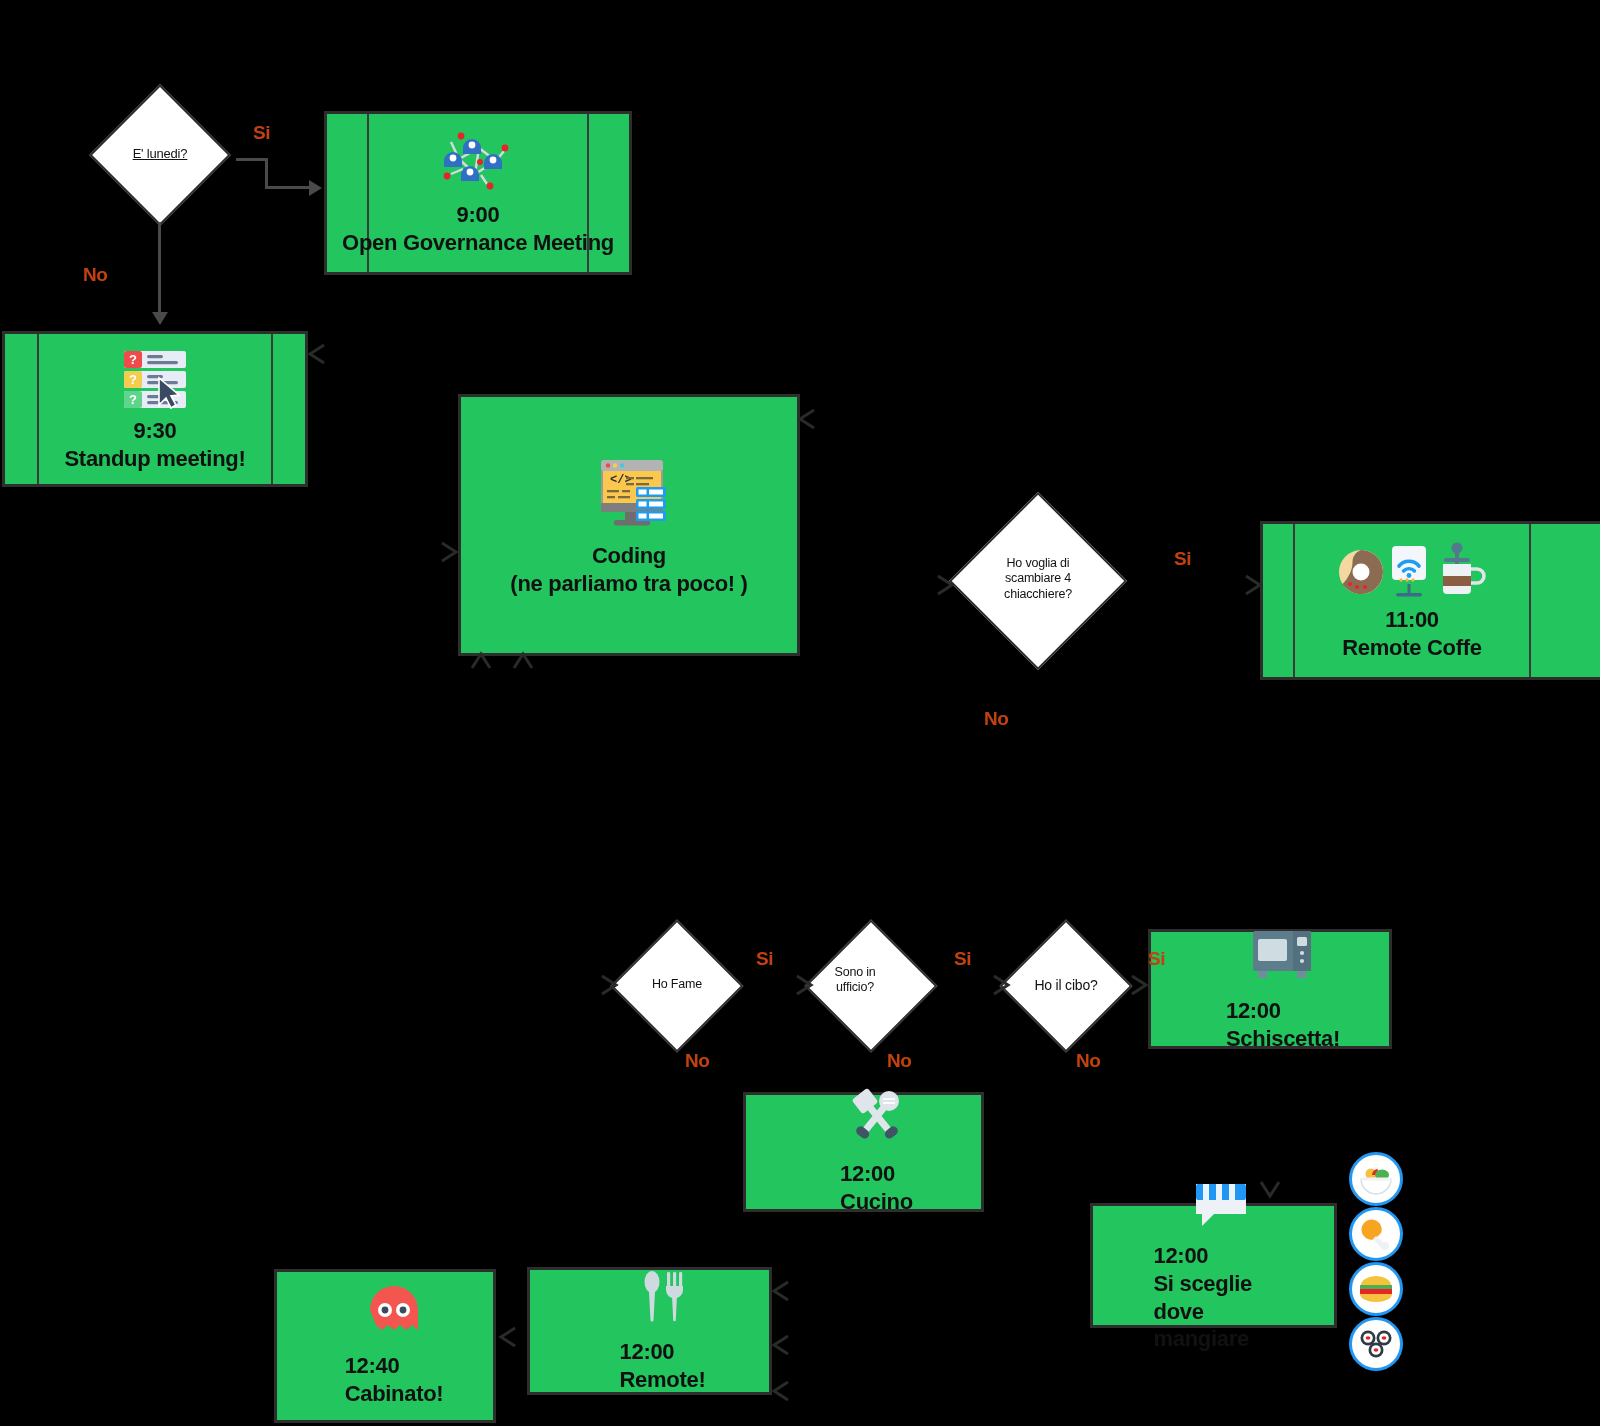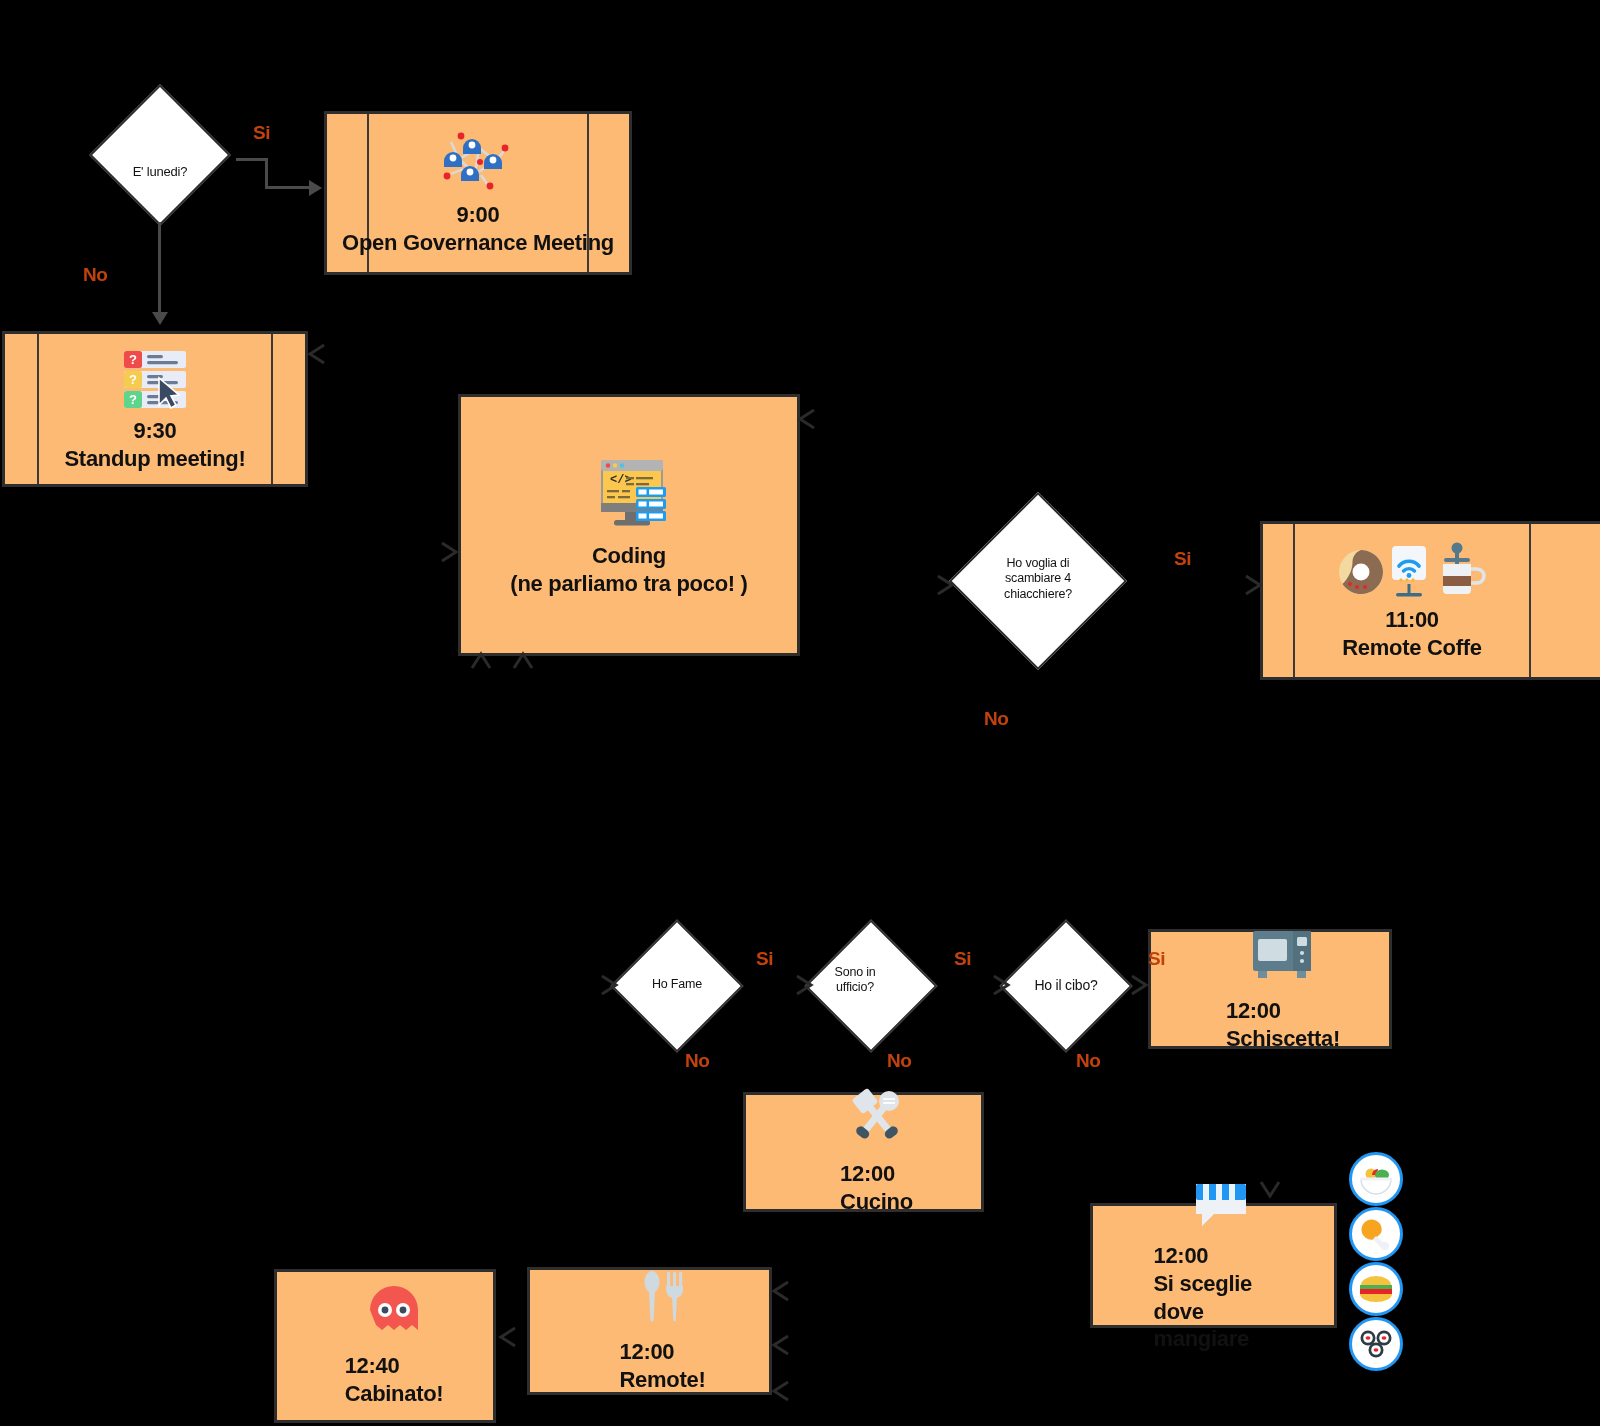--- a/index.html
+++ b/index.html
@@ -36,21 +36,21 @@
     line-height: 1.22;
     font-family: "Liberation Sans", sans-serif;
     letter-spacing: -0.2px;
     white-space: pre-line;
     pointer-events: none;
   }
 
   
   .card {
     position: absolute;
-    background: #fdba74;
+    background: #22c55e;
     border: 3px solid #2e2e2e;
     box-sizing: border-box;
     display: flex;
     align-items: center;
   }
   .card-inner {
     position: absolute;
     top: 0;
     bottom: 0;
     border-left: 2px solid #3a3a3a;
@@ -223,21 +223,21 @@
   </div>
   <div class="chev" style="left:770px; top:1380px;">
     <svg width="20" height="22" viewBox="0 0 20 22">
         <path d="M18 2 L4 11 L18 20" fill="none" stroke="#2a2a2a" stroke-width="3"></path>
       </svg>
   </div>
 
   <div class="diamond-wrap" style="left:84px; top:88px; width:152px; height:134px;">
     <div class="diamond" style="width:96px; height:96px;"></div>
   </div>
-  <div class="diamond-label" style="left:84px; top:164px; width:152px; font-size:13px;">E' lunedi?</div>
+  <div class="diamond-label" style="left:84px; top:146px; width:152px; font-size:13px;text-decoration:underline;">E' lunedi?</div>
 
   <div class="card" style="left:324px; top:111px; width:308px; height:164px;">
     <div class="card-inner" style="left:40px; right:40px;"></div>
     <div class="card-body">
       <span class="icon-wrap">
         <svg width="86" height="66" viewBox="0 0 86 66">
           <g stroke="#d6dbe0" stroke-width="2.4" fill="none">
             <path d="M24 30 L44 19 M44 19 L61 32 M24 30 L40 45 M40 45 L61 32 M44 19 L40 45"></path>
             <path d="M16 13 L24 30 M69 22 L61 32 M16 45 L28 40 M52 55 L46 46"></path>
           </g>

